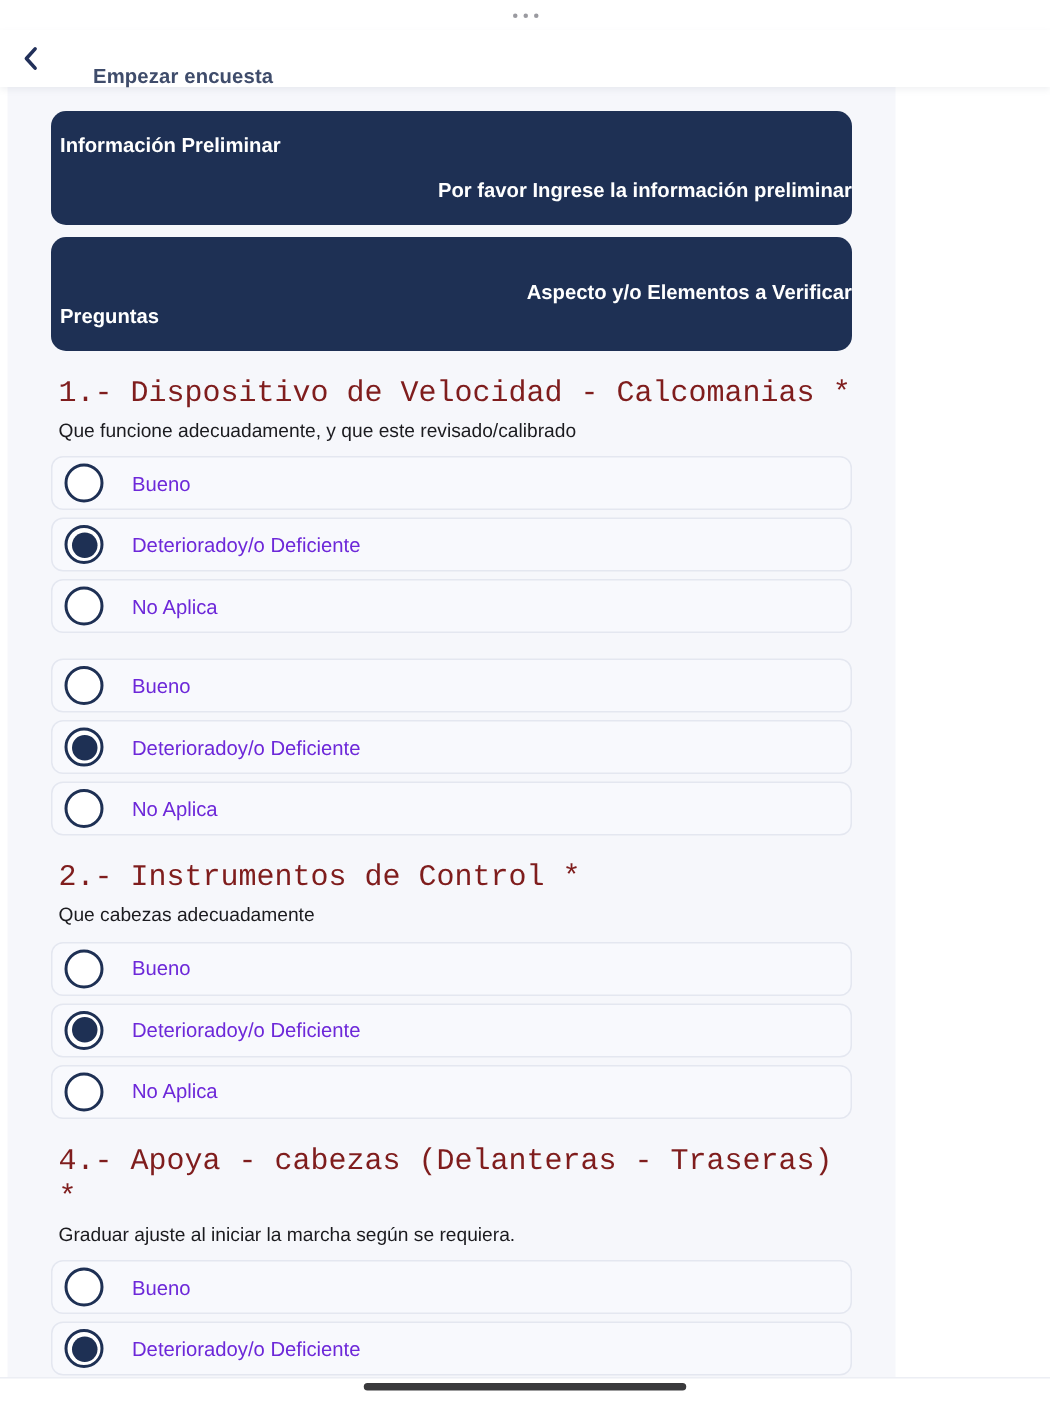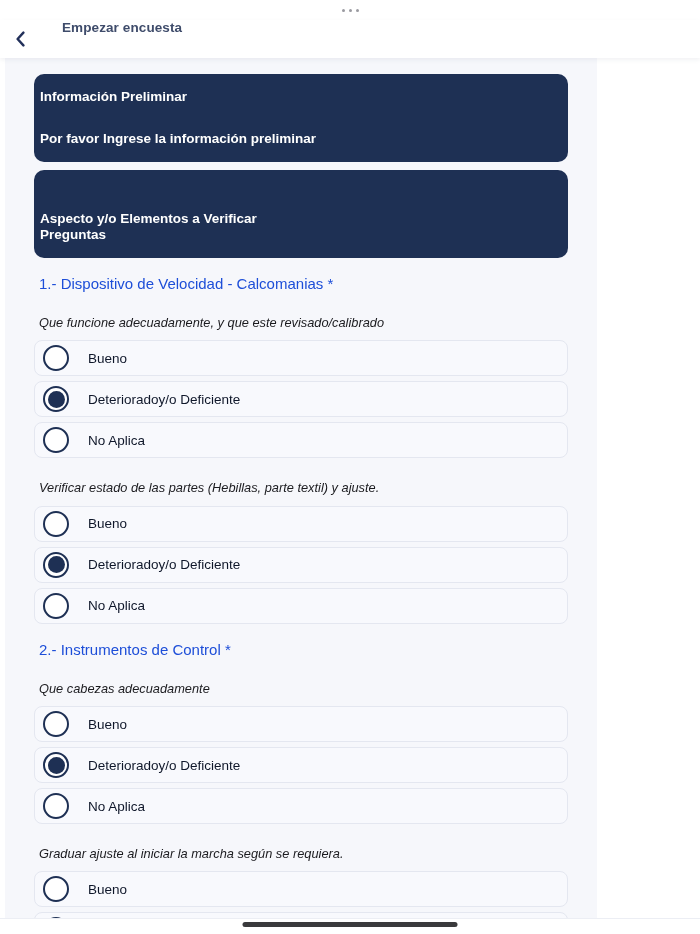--- a/index.html
+++ b/index.html
@@ -40,21 +40,21 @@
   }
 
   
   .header {
     position: absolute;
     top: 20px; left: 0;
     width: 700px;
     height: 38px;
     background: #ffffff;
     display: flex;
-    align-items: flex-start;
+    align-items: flex-end;
     box-shadow: 0 2px 4px rgba(120,125,150,0.10);
     z-index: 5;
   }
   .back-btn {
     width: 40px;
     height: 38px;
     display: flex;
     align-items: center;
     justify-content: center;
     cursor: pointer;
@@ -90,38 +90,39 @@
     padding: 15px 0 16px 0;
     margin-bottom: 8px;
   }
   .section-card .line {
     font-size: 13.5px;
     font-weight: bold;
     padding: 0 0 0 6px;
     line-height: 1.15;
   }
   .section-card .line.sub {
-    margin-top: 26px;
+    margin-top: 14px;
+    text-align: right;
   }
 
   
   .question {
     margin-top: 17px;
   }
   .q-title {
-    font-size: 15px;
-    color: #1d4ed8;
+    font-size: 20px;
+    color: #7f1d1d;
     line-height: 1.2;
     margin-left: 5px;
+    font-family: Liberation Mono, monospace;
   }
   .q-desc {
     font-size: 12.8px;
-    font-style: italic;
     color: #1b1b1f;
-    margin-top: 22px;
+    margin-top: 4px;
     margin-left: 5px;
     line-height: 1.2;
   }
 
   .options {
     margin-top: 10px;
   }
   .option-row {
     height: 36px;
     background: #f8f9fd;
@@ -147,21 +148,21 @@
   .radio.checked::after {
     content: "";
     display: block;
     width: 17px;
     height: 17px;
     border-radius: 50%;
     background: #1e3054;
   }
   .option-label {
     font-size: 13.5px;
-    color: #0f172a;
+    color: #6d28d9;
     margin-left: 19px;
   }
 
   
   .home-indicator {
     position: absolute;
     bottom: 7px;
     left: 50%;
     transform: translateX(-50%);
     width: 215px;
@@ -228,21 +229,20 @@
           <span class="option-label">Deterioradoy/o Deficiente</span>
         </div>
         <div class="option-row">
           <span class="radio"></span>
           <span class="option-label">No Aplica</span>
         </div>
       </div>
     </div>
 
     <div class="question">
-      <div class="q-desc">Verificar estado de las partes (Hebillas, parte textil) y ajuste.</div>
       <div class="options">
         <div class="option-row">
           <span class="radio"></span>
           <span class="option-label">Bueno</span>
         </div>
         <div class="option-row">
           <span class="radio checked"></span>
           <span class="option-label">Deterioradoy/o Deficiente</span>
         </div>
         <div class="option-row">
@@ -265,20 +265,21 @@
           <span class="option-label">Deterioradoy/o Deficiente</span>
         </div>
         <div class="option-row">
           <span class="radio"></span>
           <span class="option-label">No Aplica</span>
         </div>
       </div>
     </div>
 
     <div class="question">
+      <div class="q-title">4.- Apoya - cabezas (Delanteras - Traseras) *</div>
       <div class="q-desc">Graduar ajuste al iniciar la marcha según se requiera.</div>
       <div class="options">
         <div class="option-row">
           <span class="radio"></span>
           <span class="option-label">Bueno</span>
         </div>
         <div class="option-row">
           <span class="radio checked"></span>
           <span class="option-label">Deterioradoy/o Deficiente</span>
         </div>

